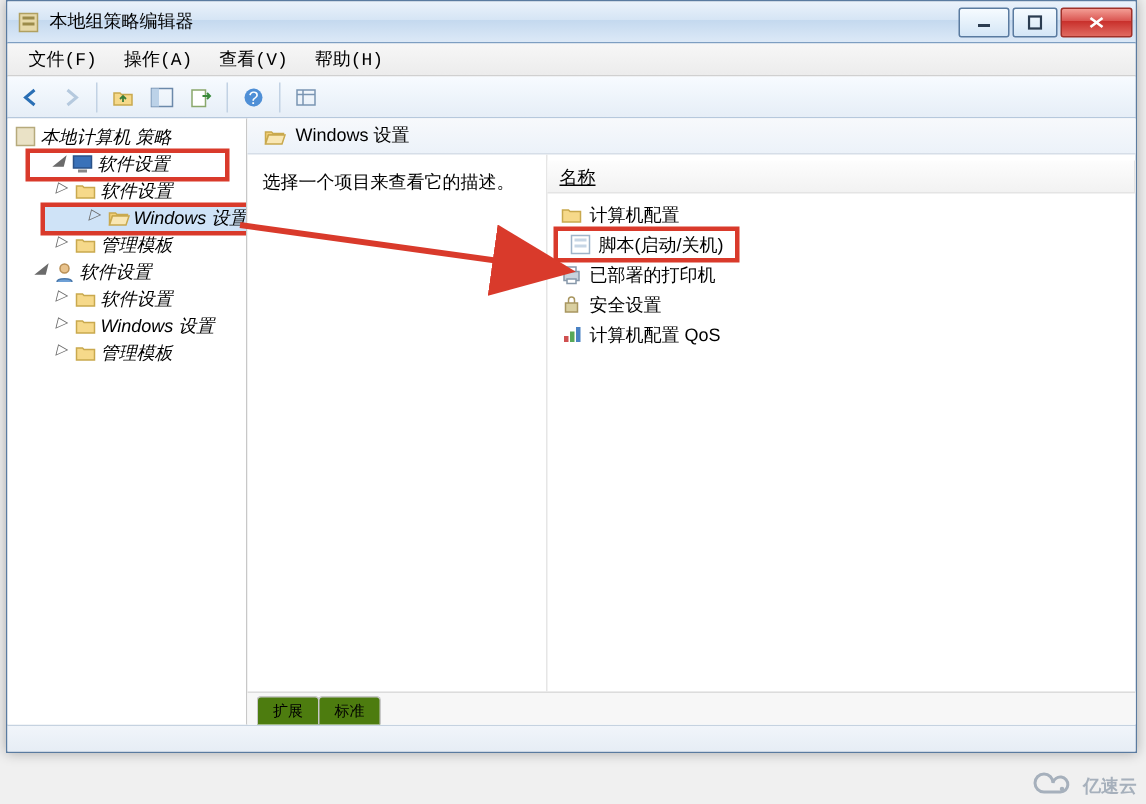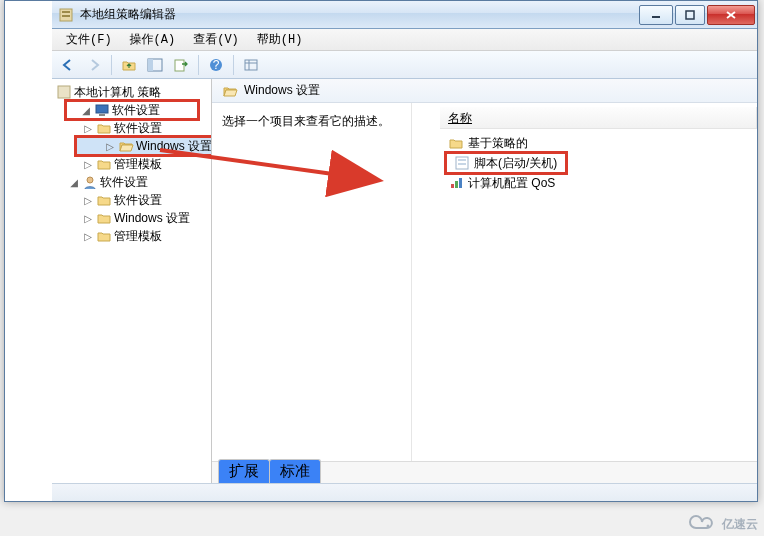--- a/index.html
+++ b/index.html
@@ -1,18 +1,18 @@
 <!DOCTYPE html>
 <html><head>
 <meta charset="utf-8">
 <style>
 * { margin: 0; padding: 0; box-sizing: border-box; font-family: "Microsoft YaHei", "SimSun", Tahoma, sans-serif; font-size: 12px; }
 body { background: #f0f0f0; width: 764px; height: 536px; overflow: hidden; position: relative; }
 
-.window { position: absolute; left: 4px; top: 0; width: 754px; height: 502px; background: #fff; border: 1px solid #5a7ba0; box-shadow: 0 0 8px rgba(0,0,0,.3); padding-left: 47px; }
+.window { position: absolute; left: 4px; top: 0; width: 754px; height: 502px; background: #fff; border: 1px solid #5a7ba0; box-shadow: 0 0 8px rgba(0,0,0,.3); }
 
 .titlebar { height: 28px; background: linear-gradient(#eaf2fb,#d6e5f5 45%,#c4d9ef 46%,#dce9f7); display: flex; align-items: center; padding: 0 2px 0 6px; border-bottom: 1px solid #7e9fc2; }
 .titlebar .app-icon { width: 16px; height: 16px; margin-right: 6px; }
 .titlebar .title { flex: 1; color: #000; }
 .win-btns { display: flex; gap: 2px; }
 .win-btn { width: 34px; height: 20px; border: 1px solid #5a7ba0; border-radius: 2px; background: linear-gradient(#f6fbff,#d4e6f6); display:flex;align-items:center;justify-content:center; }
 .win-btn.max { width: 30px; }
 .win-btn.close { width: 48px; background: linear-gradient(#f39d94,#d9534f 45%,#c9302c 46%,#e06a60); border-color:#a03028;}
 .win-btn svg { display:block; }
 
@@ -20,45 +20,45 @@
 .menubar .menu { padding: 2px 8px; color: #000; font-family: Liberation Mono, monospace; }
 
 .toolbar { height: 28px; background: linear-gradient(#f7fbff,#e6eef7); border-bottom: 1px solid #b6c8dc; display:flex; align-items:center; padding: 0 4px; gap: 2px; }
 .tool { width: 24px; height: 22px; display:flex; align-items:center; justify-content:center; border: 1px solid transparent; border-radius: 2px; }
 .tool svg { display:block; }
 .tool-sep { width: 1px; height: 20px; background: #c2d2e4; margin: 0 3px; }
 
 .client { display: flex; height: calc(100% - 28px - 22px - 28px - 18px); }
 
 .tree { width: 160px; border-right: 1px solid #c8c8c8; background: #fff; padding: 4px 2px; overflow: hidden; }
-.tree-row { display:flex; align-items:center; height: 18px; padding-left: 2px; }
+.tree-row { display:flex; height: 18px; padding-left: 2px; font-style: italic; }
 .tree-row .tw { width: 12px; text-align:center; color:#6b6b6b; font-size: 10px; }
 .tree-row .ic { width: 16px; height:16px; margin: 0 2px; display:flex;align-items:center;justify-content:center; }
 .tree-row .lbl { white-space: nowrap; }
 .indent-0 { padding-left: 0; }
 .indent-1 { padding-left: 14px; }
 .indent-2 { padding-left: 28px; }
 .selected { background: #cfe3f7; }
 .hl-red { outline: 3px solid #d93a2b; outline-offset: -1px; }
 
 .right { flex: 1; display:flex; flex-direction:column; background:#fff; }
 .path-header { height: 24px; background: linear-gradient(#f7f9fc,#ecf2f9); border-bottom: 1px solid #d6dee8; display:flex; align-items:center; padding-left: 10px; gap: 6px; }
 .path-header .ic { width:16px;height:16px; }
-.right-body { flex:1; display:flex;gap:28px; }
+.right-body { flex:1; display:flex; }
 .right-desc { width: 200px; border-right: 1px solid #e6e6e6; padding: 10px 8px 0 10px; color:#000; }
 .right-list { flex:1; padding: 4px 0 0 0; }
 .list-header { display:flex; height: 22px; border-bottom: 1px solid #e4e4e4; background: linear-gradient(#fdfdfd,#f2f2f2); text-decoration: underline; }
 .list-header .col { padding: 3px 8px; border-right: 1px solid #e4e4e4; }
 .list-rows { padding-top: 4px; }
 .list-row { display:flex; align-items:center; height: 20px; padding-left: 8px; gap: 4px; }
 .list-row .ic { width:16px;height:16px;display:flex;align-items:center;justify-content:center; }
 .list-row.hl-red { outline: 3px solid #d93a2b; outline-offset: -1px; }
 
 .tabs-bottom { height: 22px; display:flex; align-items:flex-end; padding-left: 6px; background: #f7f7f7; border-top: 1px solid #dcdcdc; }
-.tabs-bottom .tab { padding: 2px 10px; border: 1px solid #c8c8c8; border-bottom: none; background: #3b82f6; margin-right: -1px; border-radius: 3px 3px 0 0; font-size: 15px; }
+.tabs-bottom .tab { padding: 2px 10px; border: 1px solid #c8c8c8; border-bottom: none; background: #4d7c0f; margin-right: -1px; border-radius: 3px 3px 0 0; font-size: 10px; }
 
 .statusbar { height: 18px; background: linear-gradient(#f1f5fa,#e6edf5); border-top: 1px solid #c5d2e0; }
 
 .arrow-overlay { position:absolute; pointer-events:none; }
 
 .watermark { position:absolute; right: 6px; bottom: 2px; color:#9aa6b3; font-size: 18px; font-weight: 600; display:flex; align-items:center; gap:4px; opacity: .85; }
 .watermark svg { display:block; }
 
 
 .folder-fill { fill:#f6d98a; } .folder-stroke { stroke:#c9a94e; }
@@ -269,31 +269,50 @@
             <div class="col" style="flex:1">名称</div>
           </div>
           <div class="list-rows">
             <div class="list-row">
               <span class="ic">
                   <svg width="16" height="16">
                     <path class="folder-fill" d="M2 5h4l1 1h7v7H2z"></path>
                     <path d="M2 5h4l1 1h7v7H2z" fill="none" class="folder-stroke"></path>
                   </svg>
                 </span>
-              <span>基于策略的</span>
+              <span>计算机配置</span>
             </div>
             <div class="list-row hl-red" style="width:120px;margin-left:6px;text-align:right;">
               <span class="ic">
                   <svg width="16" height="16">
                     <rect x="2" y="2" width="12" height="12" fill="#fff" stroke="#9fb4c9"></rect>
                     <rect x="4" y="4" width="8" height="2" fill="#c7d6e5"></rect>
                     <rect x="4" y="8" width="8" height="2" fill="#c7d6e5"></rect>
                   </svg>
                 </span>
               <span>脚本(启动/关机)</span>
+            </div>
+            <div class="list-row">
+              <span class="ic">
+                  <svg width="16" height="16">
+                    <rect x="3" y="6" width="10" height="6" fill="#c9d3dd" stroke="#8798aa"></rect>
+                    <rect x="5" y="3" width="6" height="3" fill="#fff" stroke="#8798aa"></rect>
+                    <rect x="5" y="11" width="6" height="3" fill="#fff" stroke="#8798aa"></rect>
+                  </svg>
+                </span>
+              <span>已部署的打印机</span>
+            </div>
+            <div class="list-row">
+              <span class="ic">
+                  <svg width="16" height="16">
+                    <rect x="4" y="7" width="8" height="6" fill="#d9cfa0" stroke="#a89660"></rect>
+                    <path d="M6 7V5a2 2 0 0 1 4 0v2" fill="none" stroke="#a89660"></path>
+                  </svg>
+                </span>
+              <span>安全设置</span>
             </div>
             <div class="list-row">
               <span class="ic">
                   <svg width="16" height="16">
                     <rect x="3" y="9" width="3" height="4" fill="#d05050"></rect>
                     <rect x="7" y="6" width="3" height="7" fill="#58a858"></rect>
                     <rect x="11" y="3" width="3" height="10" fill="#4a82c4"></rect>
                   </svg>
                 </span>
               <span>计算机配置 QoS</span>

